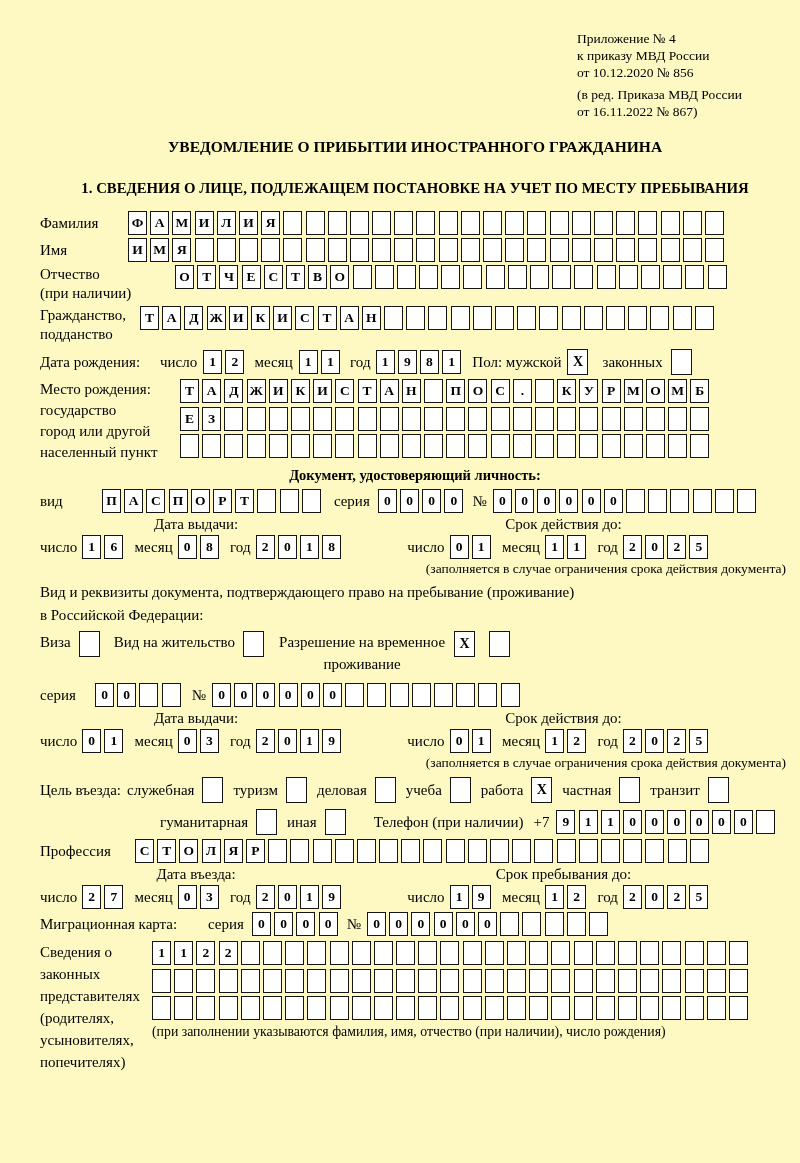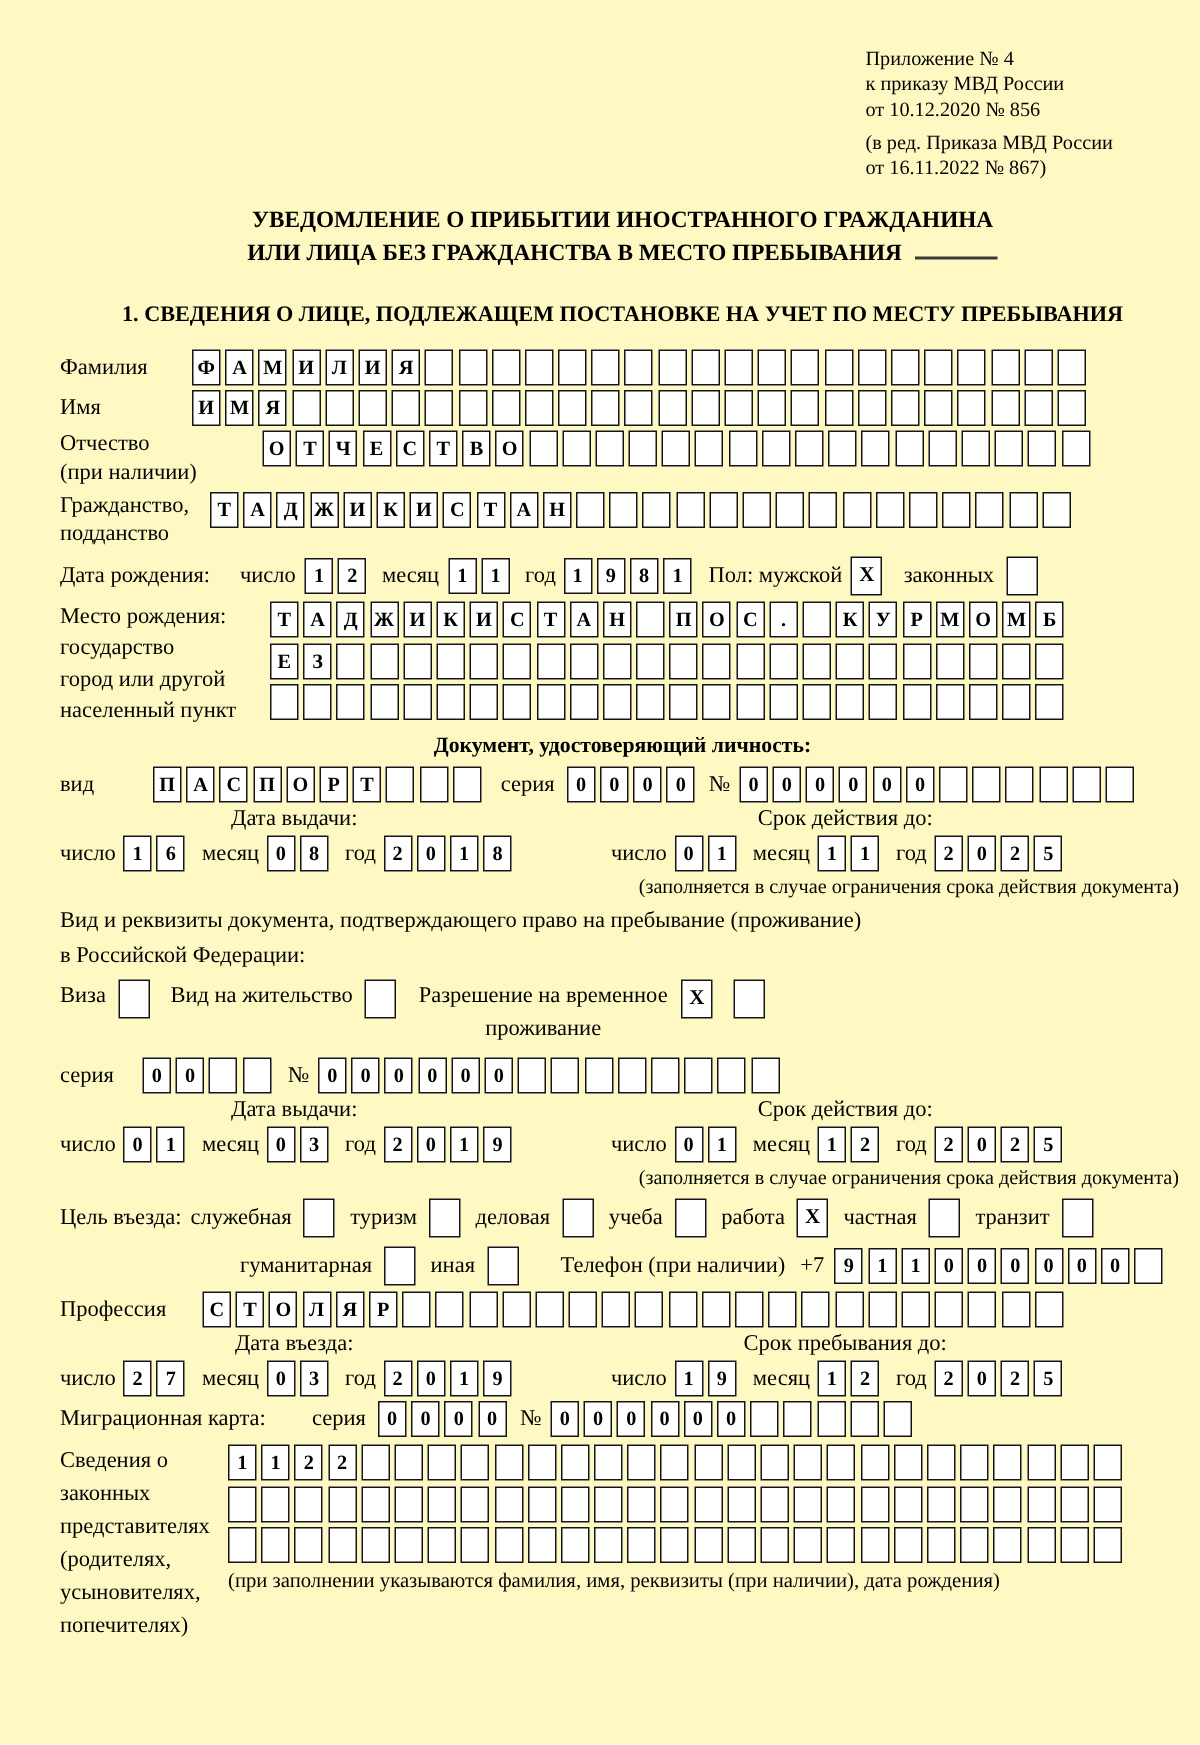--- a/index.html
+++ b/index.html
@@ -68,21 +68,20 @@
     <div>Приложение № 4</div>
     <div>к приказу МВД России</div>
     <div>от 10.12.2020 № 856</div>
     <div class="gap">(в ред. Приказа МВД России</div>
     <div>от 16.11.2022 № 867)</div>
   </div>
 
 
   <div class="title">
     <div>УВЕДОМЛЕНИЕ О ПРИБЫТИИ ИНОСТРАННОГО ГРАЖДАНИНА</div>
-    <div><span>ИЛИ ЛИЦА БЕЗ ГРАЖДАНСТВА В МЕСТО ПРЕБЫВАНИЯ</span><span class="t-underline"></span></div>
   </div>
 
   <div class="sec1">1. СВЕДЕНИЯ О ЛИЦЕ, ПОДЛЕЖАЩЕМ ПОСТАНОВКЕ НА УЧЕТ ПО МЕСТУ ПРЕБЫВАНИЯ</div>
 
   <div class="rows">
 
     <div class="row">
       <span class="lab w88">Фамилия</span>
       <span class="cells">
           <span class="cell">Ф</span>
@@ -766,18 +765,18 @@
             <span class="cell"></span>
             <span class="cell"></span>
             <span class="cell"></span>
             <span class="cell"></span>
             <span class="cell"></span>
             <span class="cell"></span>
             <span class="cell"></span>
             <span class="cell"></span>
             <span class="cell"></span>
           </div>
-        <div class="bot-note">(при заполнении указываются фамилия, имя, реквизиты (при наличии), дата рождения)</div>
+        <div class="bot-note">(при заполнении указываются фамилия, имя, отчество (при наличии), число рождения)</div>
       </div>
     </div>
 
   </div>
 </div>
 
 </body></html>

